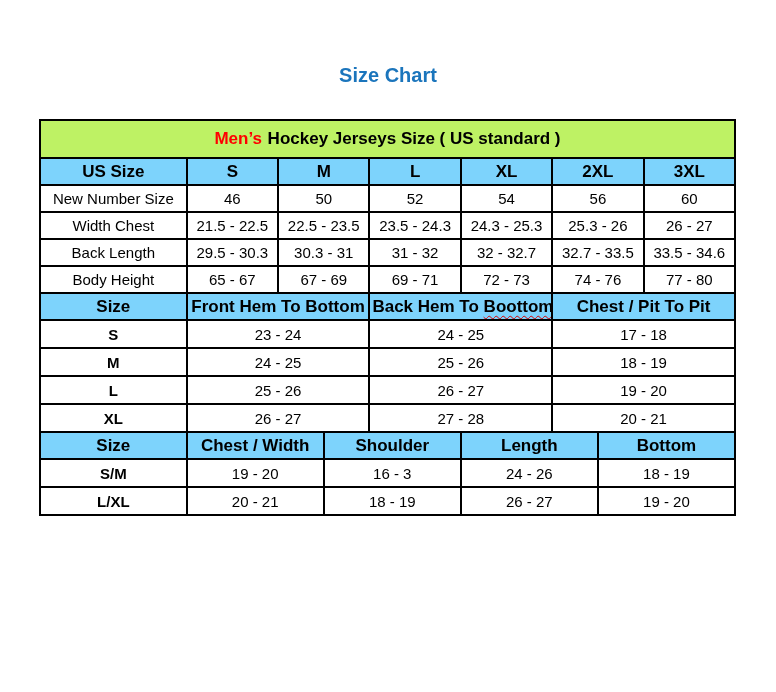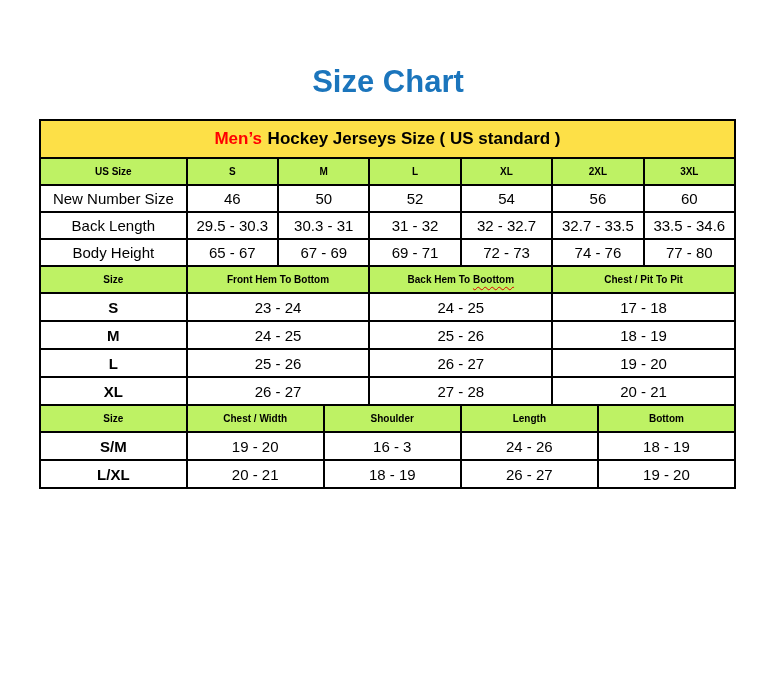--- a/index.html
+++ b/index.html
@@ -3,40 +3,40 @@
 <meta charset="utf-8">
 <style>
   html,body{margin:0;padding:0;}
   body{
     width:776px;height:692px;background:#ffffff;
     font-family:"Liberation Sans","DejaVu Sans",sans-serif;
     color:#000;overflow:hidden;position:relative;
   }
   .title{
     margin:0;padding-top:64px;text-align:center;
-    font-size:31px;font-weight:700;line-height:1.15;
+    font-size:20px;font-weight:700;line-height:1.15;
     color:#1b75bc;letter-spacing:0px;
   }
   .chart{
     position:absolute;left:39px;top:119px;width:697px;
   }
   table.sec{
     width:100%;border-collapse:collapse;table-layout:fixed;
   }
   table.sec th, table.sec td{
     border:2px solid #000;text-align:center;vertical-align:middle;
     padding:0 2px;overflow:hidden;white-space:nowrap;
   }
   
   table.sec + table.sec tr:first-child th{border-top:none;}
   th.band{
-    background:#fde047;height:36px;font-size:17px;font-weight:700;
+    background:#bef264;height:36px;font-size:17px;font-weight:700;
   }
   th.band .hl{color:#ff0000;margin-right:0.33em;}
-  tr.cols th{height:25px;font-size:10px;font-weight:700;background:#bef264;}
+  tr.cols th{height:25px;font-size:17px;font-weight:700;background:#7dd3fc;}
   td{height:25px;font-size:15px;font-weight:400;background:#fff;}
   table.womens td, table.youth td{height:26px;}
   table.mens td.lbl{font-weight:400;margin-left:40px;}
   table.womens td.lbl, table.youth td.lbl{font-weight:700;}
   .misspell{
     text-decoration:underline wavy #dd0000;
     text-decoration-thickness:1px;text-underline-offset:3px;
     text-decoration-skip-ink:none;
   }
 </style>
@@ -71,20 +71,29 @@
       <th>3XL</th>
     </tr>
     <tr>
       <td class="lbl">New Number Size</td>
       <td>46</td>
       <td>50</td>
       <td>52</td>
       <td>54</td>
       <td>56</td>
       <td>60</td>
+    </tr>
+    <tr>
+      <td class="lbl">Width Chest</td>
+      <td>21.5 - 22.5</td>
+      <td>22.5 - 23.5</td>
+      <td>23.5 - 24.3</td>
+      <td>24.3 - 25.3</td>
+      <td>25.3 - 26</td>
+      <td>26 - 27</td>
     </tr>
     <tr>
       <td class="lbl">Back Length</td>
       <td>29.5 - 30.3</td>
       <td>30.3 - 31</td>
       <td>31 - 32</td>
       <td>32 - 32.7</td>
       <td>32.7 - 33.5</td>
       <td>33.5 - 34.6</td>
     </tr>

